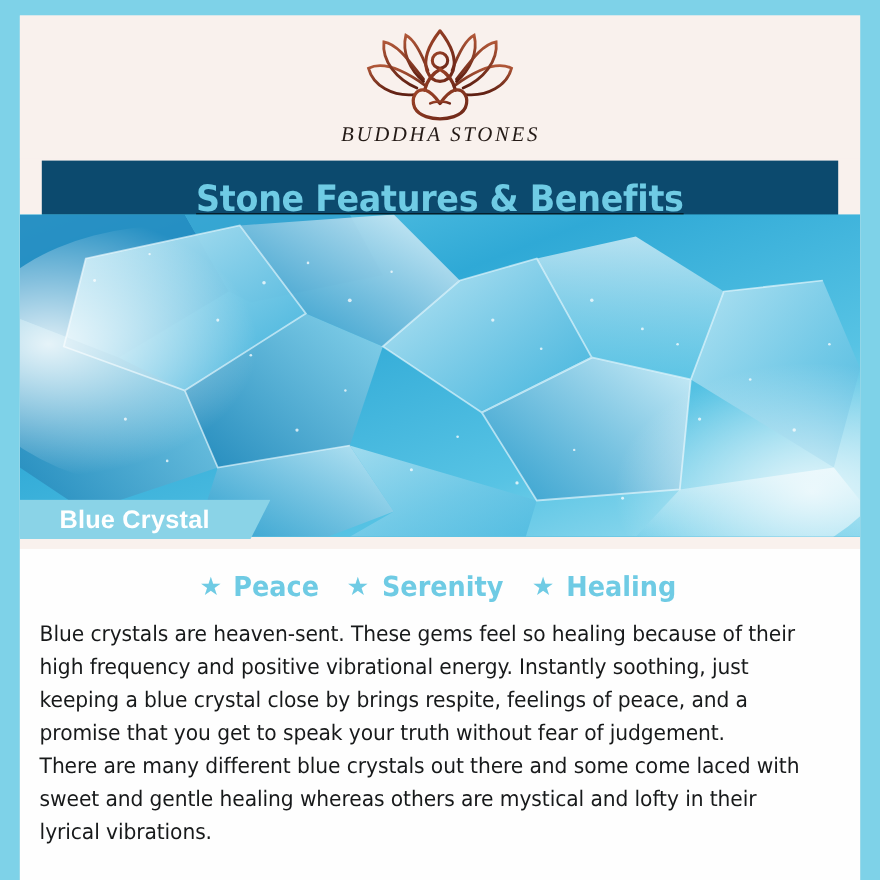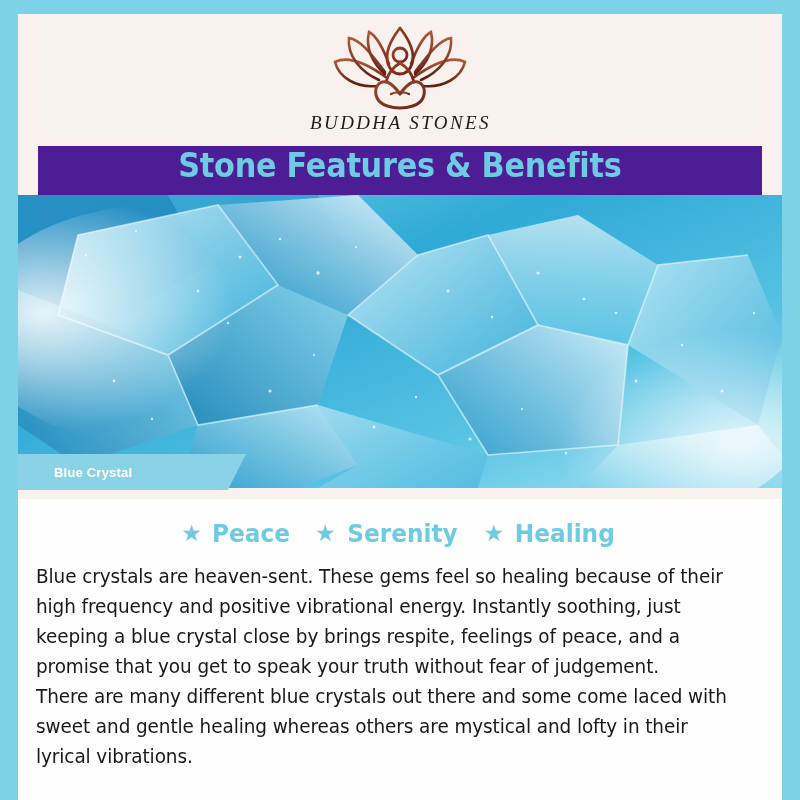--- a/index.html
+++ b/index.html
@@ -48,24 +48,25 @@
     color:#241A16;
     white-space:nowrap;
     font-style:italic;
   }
 
   
   .title-band {
     position:absolute;
     left:20px; top:132px;
     width:724px; height:54px;
-    background:#4c1d95;
+    background:#0c4a6e;
     display:flex;
-    align-items:flex-start;
+    align-items:flex-end;
     justify-content:center;
+    text-decoration:underline;
   }
   .title-text {
     font-family:"DejaVu Sans", sans-serif;
     font-weight:bold;
     font-size:33px;
     color:#6FCBE4;
     letter-spacing:-0.3px;
     transform:scaleX(0.92);
     white-space:nowrap;
   }
@@ -86,21 +87,21 @@
     left:0; top:440px;
     width:228px; height:36px;
     background:#8AD3E7;
     clip-path:polygon(0 0, 100% 0, 92% 100%, 0 100%);
     display:flex;
     align-items:center;
   }
   .ribbon-label {
     margin-left:36px;
     color:#FFFFFF;
-    font-size:13px;
+    font-size:23px;
     font-weight:bold;
     letter-spacing:0.2px;
     white-space:nowrap;
   }
 
   
   .panel {
     position:absolute;
     left:0; top:485px;
     width:764px; height:301px;

